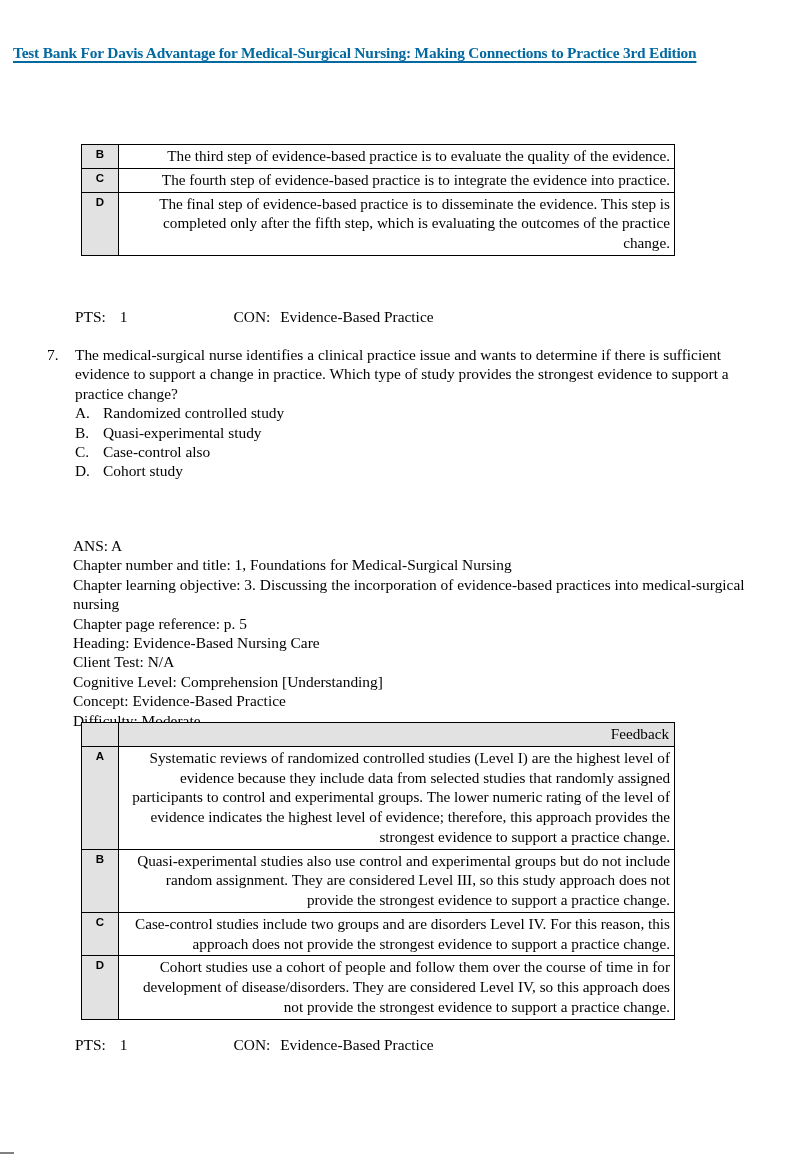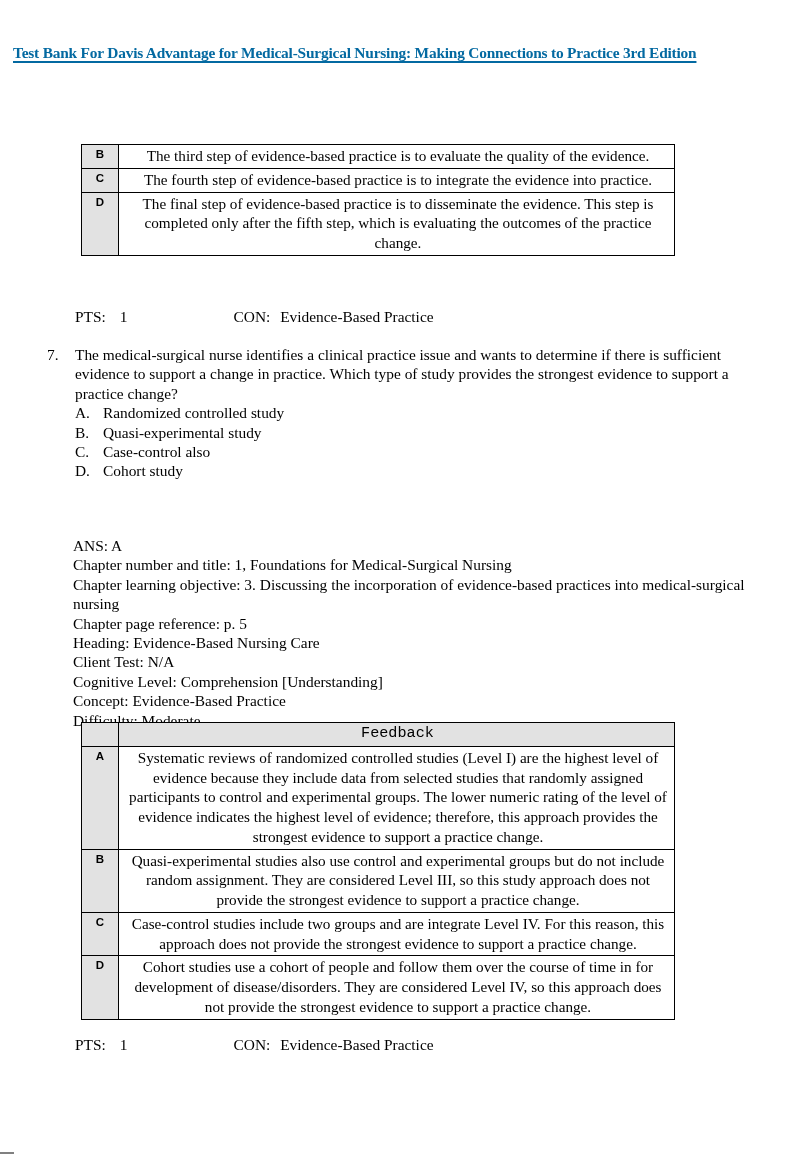--- a/index.html
+++ b/index.html
@@ -40,21 +40,21 @@
     border-collapse: collapse;
     table-layout: fixed;
     font-size: 15.2px;
     line-height: 1.30;
   }
   .qtable td, .qtable th {
     border: 1.6px solid #000000;
     vertical-align: top;
     padding: 1px 5px 2px 7px;
     font-weight: normal;
-    text-align: center;
+    text-align: right;
   }
   .qtable td.letter, .qtable th.letter {
     width: 36px;
     background: #e2e2e2;
     padding: 2px 0 2px 0;
     text-align: center;
     font-family: "Liberation Sans", "DejaVu Sans", sans-serif;
     font-weight: bold;
     font-size: 11.5px;
     line-height: 1.35;
@@ -62,21 +62,20 @@
   .qtable td.body {
     background: #ffffff;
     padding-left: 7px;
     padding-right: 4px;
   }
   .qtable th.hdr {
     background: #e2e2e2;
     padding-left: 7px;
     font-size: 15.2px;
     line-height: 1.30;
-    font-family: Liberation Mono, monospace;
   }
 
   #table-steps { top: 144px; }
   #table-feedback { top: 722px; }
 
   .pts-row {
     position: absolute;
     left: 75px;
     font-size: 15.4px;
     line-height: 19px;
@@ -223,21 +222,21 @@
     <tr>
       <td class="letter">A</td>
       <td class="body">Systematic reviews of randomized controlled studies (Level I) are the highest level of evidence because they include data from selected studies that randomly assigned participants to control and experimental groups. The lower numeric rating of the level of evidence indicates the highest level of evidence; therefore, this approach provides the strongest evidence to support a practice change.</td>
     </tr>
     <tr>
       <td class="letter">B</td>
       <td class="body">Quasi-experimental studies also use control and experimental groups but do not include random assignment. They are considered Level III, so this study approach does not provide the strongest evidence to support a practice change.</td>
     </tr>
     <tr>
       <td class="letter">C</td>
-      <td class="body">Case-control studies include two groups and are integrate Level IV. For this reason, this approach does not provide the strongest evidence to support a practice change.</td>
+      <td class="body">Case-control studies include two groups and are disorders Level IV. For this reason, this approach does not provide the strongest evidence to support a practice change.</td>
     </tr>
     <tr>
       <td class="letter">D</td>
       <td class="body">Cohort studies use a cohort of people and follow them over the course of time in for development of disease/disorders. They are considered Level IV, so this approach does not provide the strongest evidence to support a practice change.</td>
     </tr>
   </tbody>
 </table>
 
 <div class="pts-row" id="pts-bottom">
   <span class="lbl">PTS:</span>

